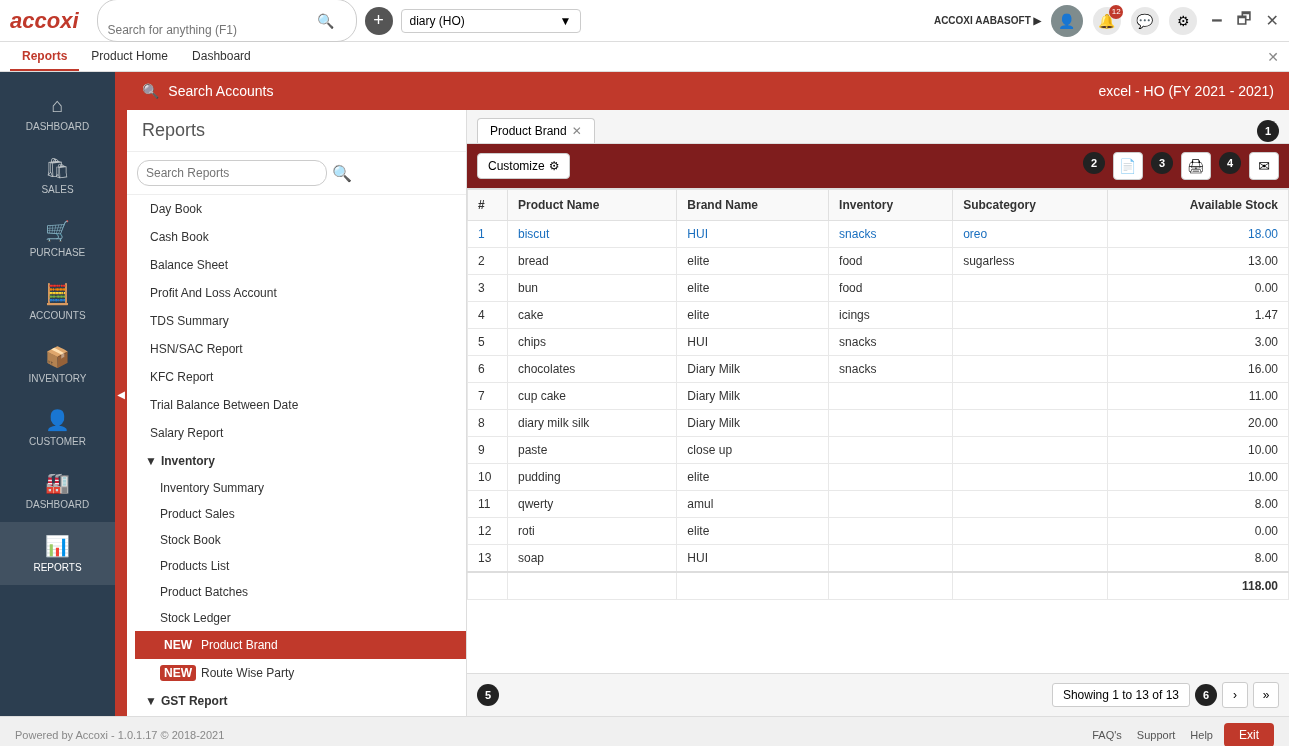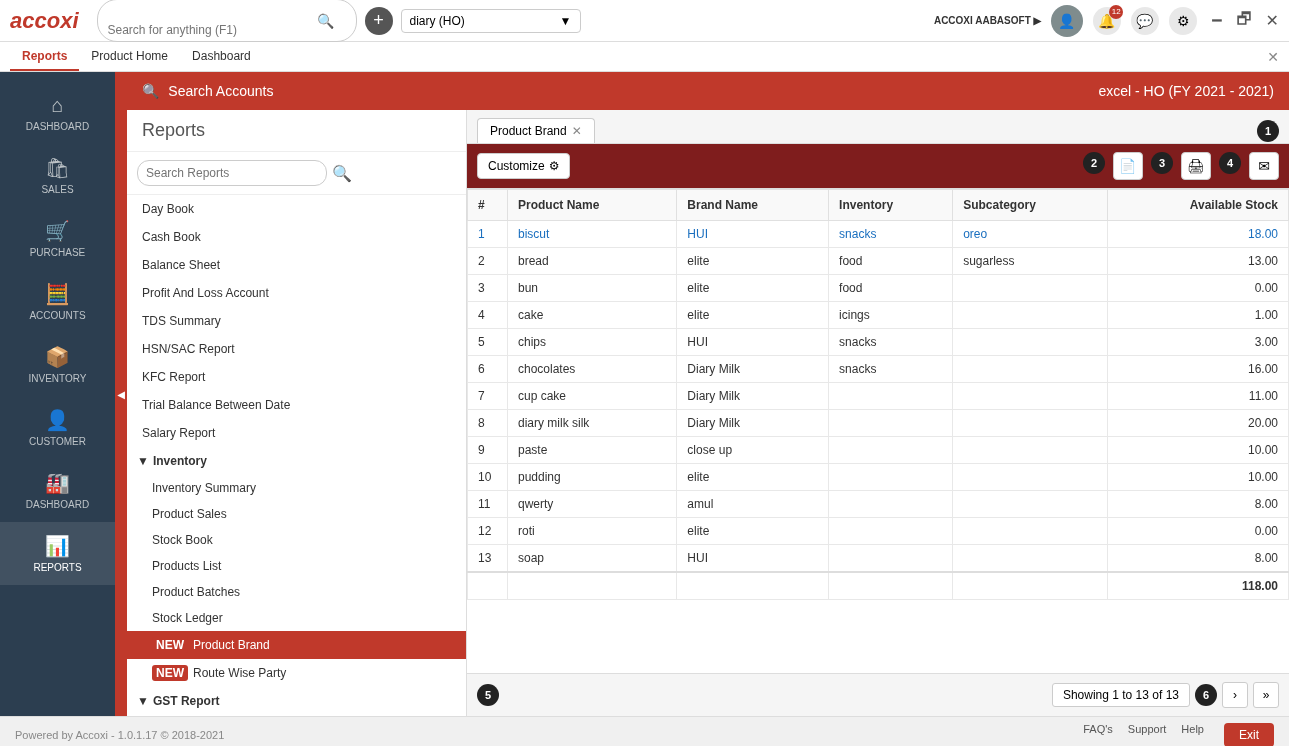--- a/index.html
+++ b/index.html
@@ -42,21 +42,21 @@
 
     
     .reports-content { display: flex; flex: 1; overflow: hidden; }
 
     
     .left-nav { width: 340px; background: #fff; border-right: 1px solid #ddd; display: flex; flex-direction: column; overflow: hidden; flex-shrink: 0; }
     .left-nav-title { padding: 10px 15px; font-size: 18px; color: #555; font-weight: normal; border-bottom: 1px solid #eee; }
     .search-reports { display: flex; align-items: center; padding: 8px 10px; border-bottom: 1px solid #eee; }
     .search-reports input { border: 1px solid #ccc; border-radius: 12px; padding: 5px 8px; width: 190px; font-size: 12px; outline: none; }
     .search-reports-btn { margin-left: 5px; background: none; border: none; cursor: pointer; font-size: 16px; color: #888; }
-    .nav-list { overflow-y: auto; flex: 1; }
+    .nav-list { overflow-y: auto; flex: 1; padding-left: 8px; }
     .nav-item { padding: 7px 15px; cursor: pointer; color: #333; font-size: 12px; }
     .nav-group-label { padding: 7px 10px; font-weight: bold; color: #333; font-size: 12px; cursor: pointer; display: flex; align-items: center; gap: 4px; }
     .nav-sub-item { padding: 6px 25px; cursor: pointer; color: #333; font-size: 12px; }
     .nav-sub-item.active { background: #c0392b; color: #fff; }
     .new-badge { background: #c0392b; color: #fff; font-size: 12px; font-weight: bold; border-radius: 3px; padding: 1px 4px; margin-right: 5px; }
 
     
     .right-panel { flex: 1; display: flex; flex-direction: column; background: #f5f5f5; overflow: hidden; }
     .panel-tabs { display: flex; align-items: center; padding: 8px 10px 0 10px; background: #f5f5f5; border-bottom: 1px solid #ddd; gap: 5px; }
     .panel-tab { padding: 5px 12px; background: #fff; border: 1px solid #ccc; border-bottom: none; border-radius: 4px 4px 0 0; font-size: 12px; cursor: pointer; display: flex; align-items: center; gap: 5px; }
@@ -74,21 +74,21 @@
     table { width: 100%; border-collapse: collapse; font-size: 12px; }
     thead th { background: #f9f9f9; border: 1px solid #e0e0e0; padding: 8px 10px; text-align: left; font-weight: bold; color: #333; font-size: 12px; }
     thead th:last-child { text-align: right; }
     tbody td { border: 1px solid #e8e8e8; padding: 6px 10px; color: #333; }
     tbody td:last-child { text-align: right; }
     tbody tr.selected td { color: #1a6fbf; }
     .total-row td { font-weight: bold; border-top: 2px solid #ddd; text-align: right; }
 
     
     .footer { background: #f0f0f0; border-top: 1px solid #ddd; height: 36px; display: flex; align-items: center; padding: 0 15px; justify-content: space-between; font-size: 11px; color: #888; }
-    .footer-right { display: flex; gap: 20px; }
+    .footer-right { display: flex; align-items: center; gap: 11px; }
     .footer-links { display: flex; gap: 15px; }
     .exit-btn { background: #c0392b; color: #fff; border: none; padding: 5px 15px; border-radius: 4px; cursor: pointer; font-size: 12px; }
 
     
     .pagination { display: flex; align-items: center; padding: 8px 10px; background: #f5f5f5; border-top: 1px solid #ddd; justify-content: flex-end; gap: 5px; }
     .pagination-info { border: 1px solid #ccc; padding: 4px 10px; background: #fff; font-size: 12px; border-radius: 3px; }
     .page-btn { width: 26px; height: 26px; border: 1px solid #ccc; background: #fff; cursor: pointer; display: flex; align-items: center; justify-content: center; border-radius: 3px; font-size: 12px; }
 
     
     .sidebar-collapse { width: 12px; background: #c0392b; display: flex; align-items: center; justify-content: center; cursor: pointer; color: #fff; font-size: 10px; }
@@ -294,21 +294,21 @@
                   <td>food</td>
                   <td></td>
                   <td>0.00</td>
                 </tr>
                 <tr>
                   <td>4</td>
                   <td>cake</td>
                   <td>elite</td>
                   <td>icings</td>
                   <td></td>
-                  <td>1.00</td>
+                  <td>1.47</td>
                 </tr>
                 <tr>
                   <td>5</td>
                   <td>chips</td>
                   <td>HUI</td>
                   <td>snacks</td>
                   <td></td>
                   <td>3.00</td>
                 </tr>
                 <tr>

